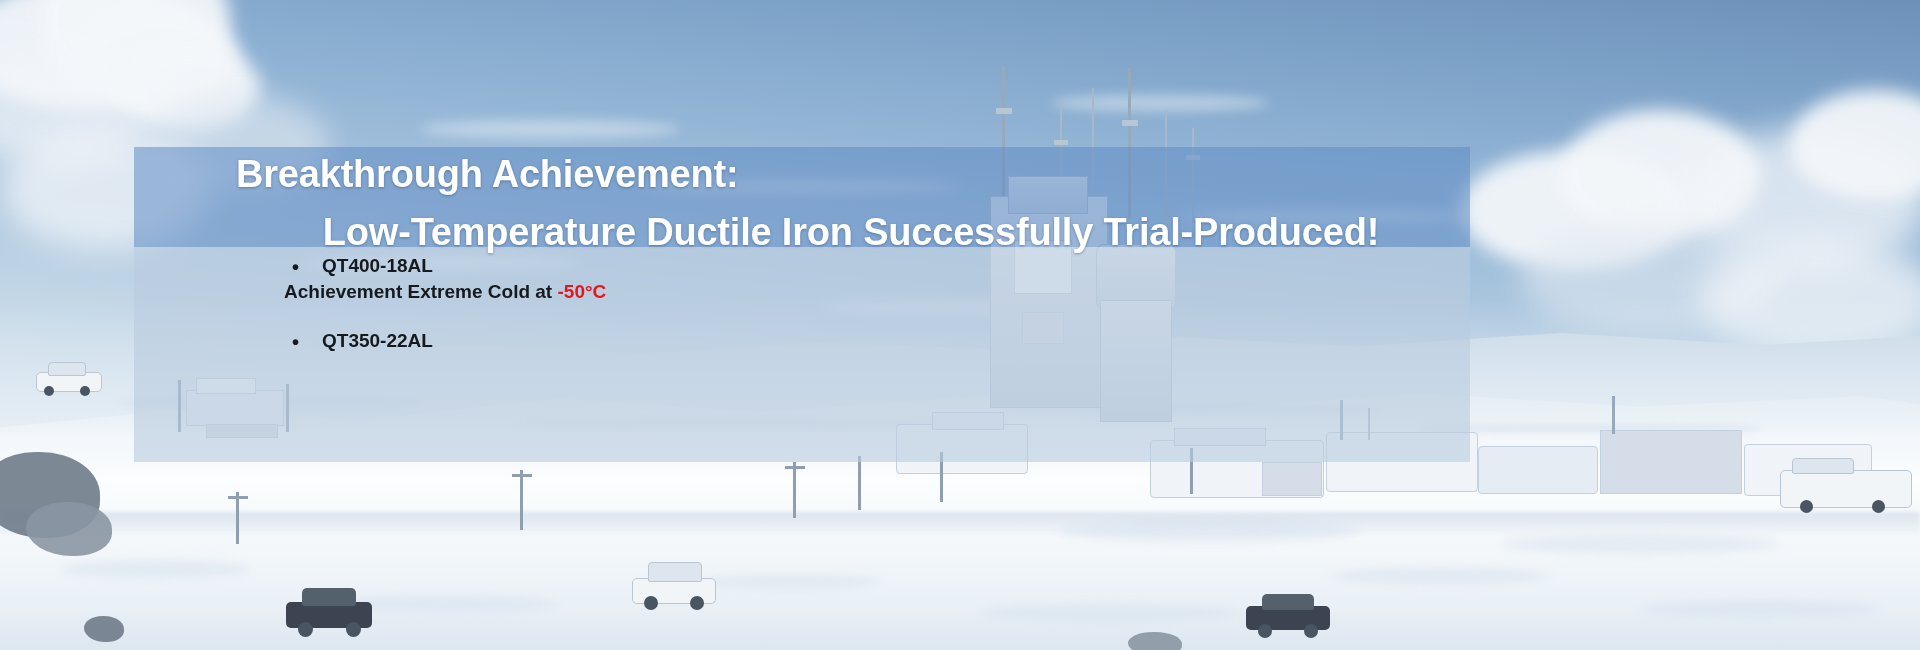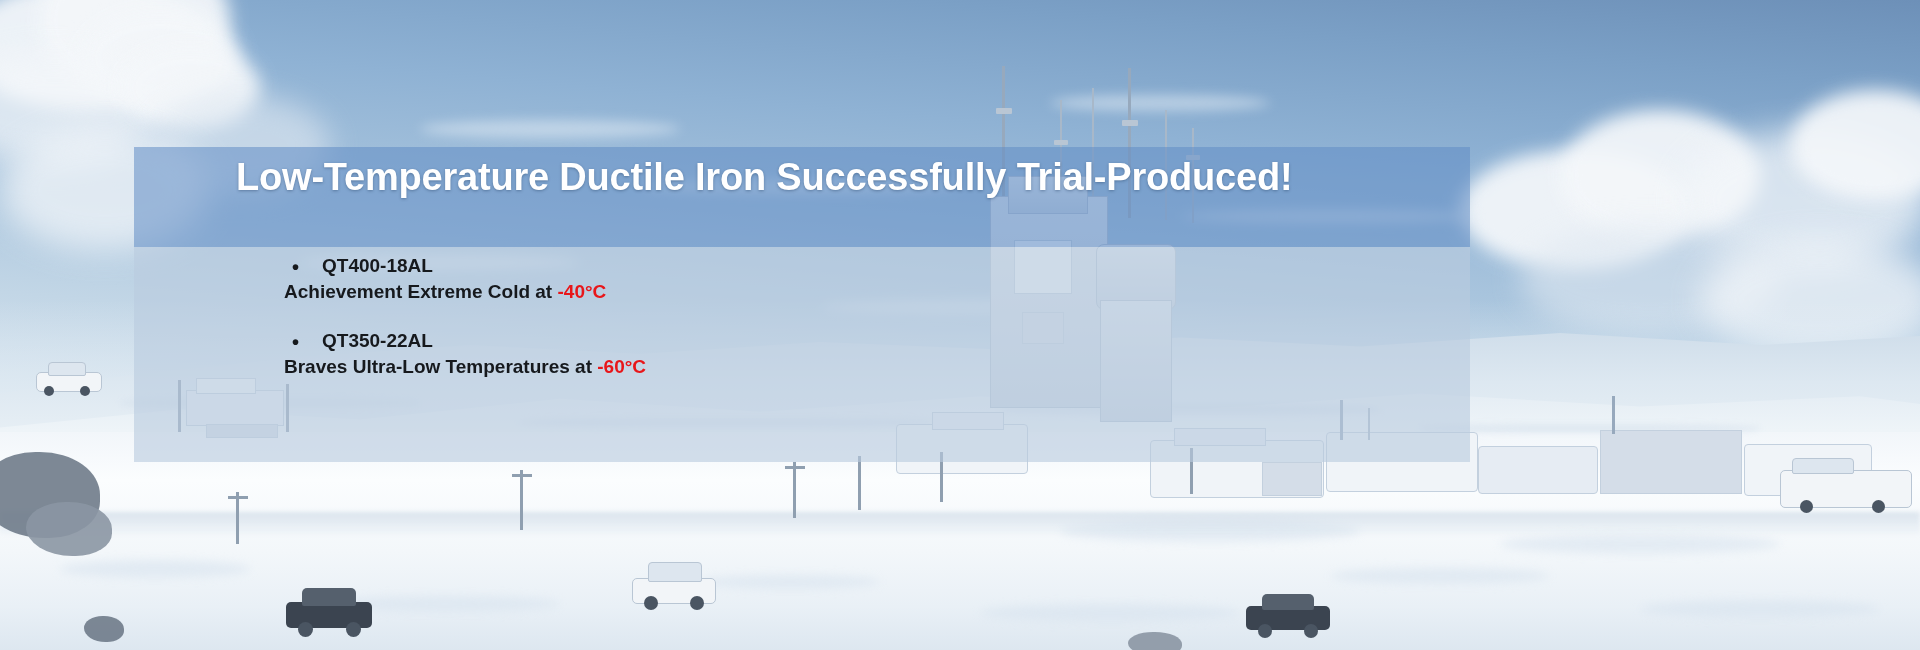--- a/index.html
+++ b/index.html
@@ -80,21 +80,21 @@
   }
 
   .headline{
     position:absolute;left:102px;top:8px;width:1230px;
     color:#ffffff;font-weight:bold;font-size:38px;line-height:38px;
     letter-spacing:-.2px;
     text-shadow:0 1px 3px rgba(40,66,100,.45);
     white-space:nowrap;
   }
   .headline .l1{display:block;}
-  .headline .l2{display:block;margin-top:3px;}
+  .headline .l2{display:block;margin-top:20px;text-align:center;}
 
   .bullets{position:absolute;left:150px;top:108px;width:1150px;color:#16191d;}
   .bgroup{margin-bottom:26px;}
   .bgroup:last-child{margin-bottom:0;}
   .bline-title{
     font-weight:bold;font-size:19px;line-height:22px;
     padding-left:38px;position:relative;
   }
   .bline-title .dot{
     position:absolute;left:8px;top:1px;font-size:20px;line-height:22px;
@@ -259,40 +259,38 @@
       <div class="rock" style="left:84px;top:616px;width:40px;height:26px;"></div>
       <div class="rock lt" style="left:1128px;top:632px;width:54px;height:24px;"></div>
     </div>
   </div>
 
   <div class="overlay">
     <div class="band-top"></div>
     <div class="band-bottom"></div>
 
     <div class="headline">
+      <span class="l1">Breakthrough Achievement:</span>
       <span class="l2">Low-Temperature Ductile Iron Successfully Trial-Produced!</span>
     </div>
 
     <div class="bullets">
 
       <div class="bgroup">
         <div class="bline-title">
           <span class="dot">•</span>
           <span>QT400-18AL</span>
         </div>
         <div class="bline-desc">
-          <span>Achievement Extreme Cold at </span><span class="temp">-40°C</span>
+          <span>Achievement Extreme Cold at </span><span class="temp">-50°C</span>
         </div>
       </div>
 
       <div class="bgroup">
         <div class="bline-title">
           <span class="dot">•</span>
           <span>QT350-22AL</span>
         </div>
-        <div class="bline-desc">
-          <span>Braves Ultra-Low Temperatures at </span><span class="temp">-60°C</span>
-        </div>
       </div>
 
     </div>
   </div>
 </div>
 
 </body></html>

